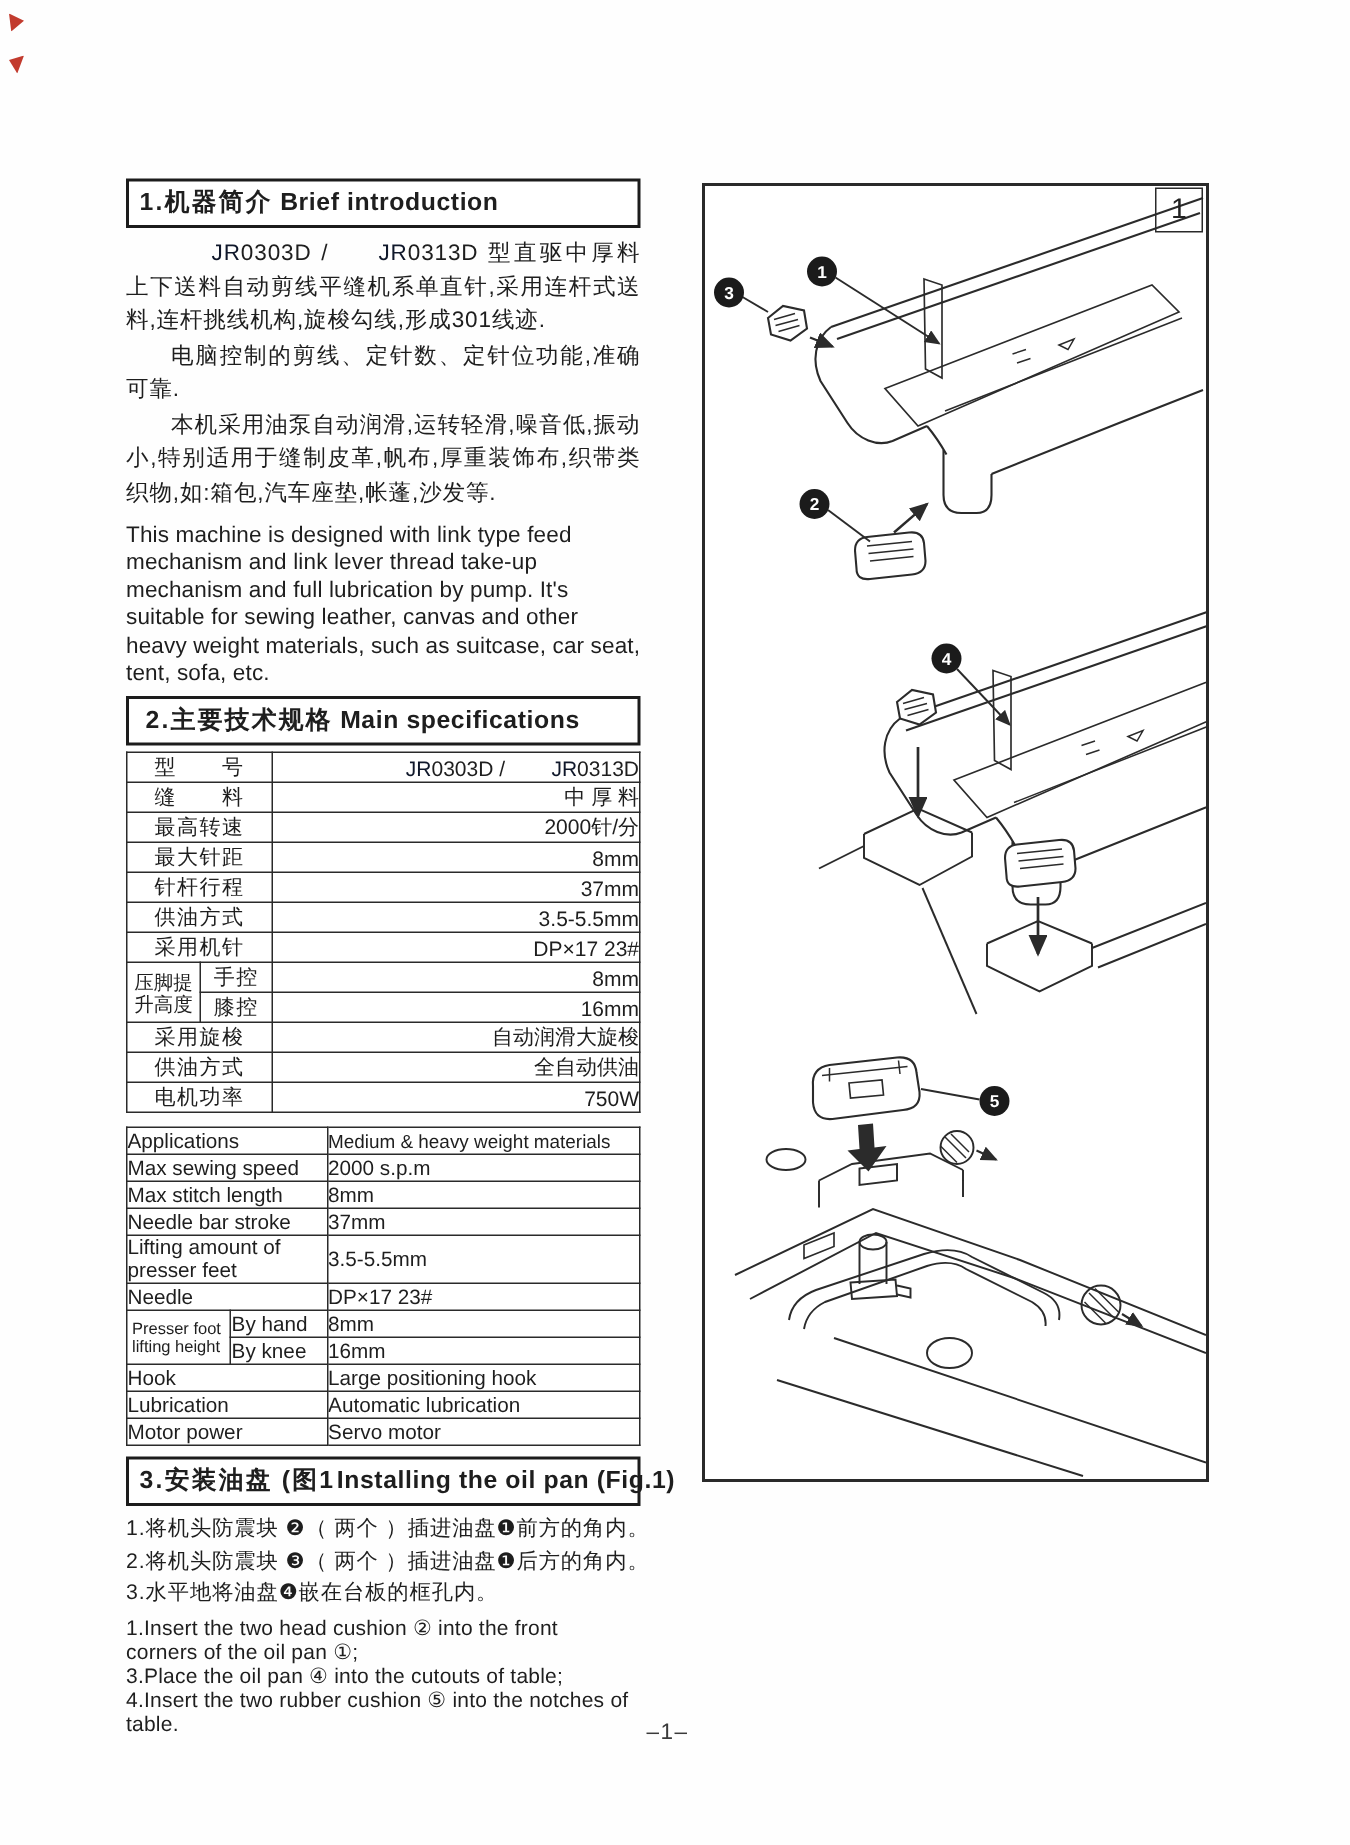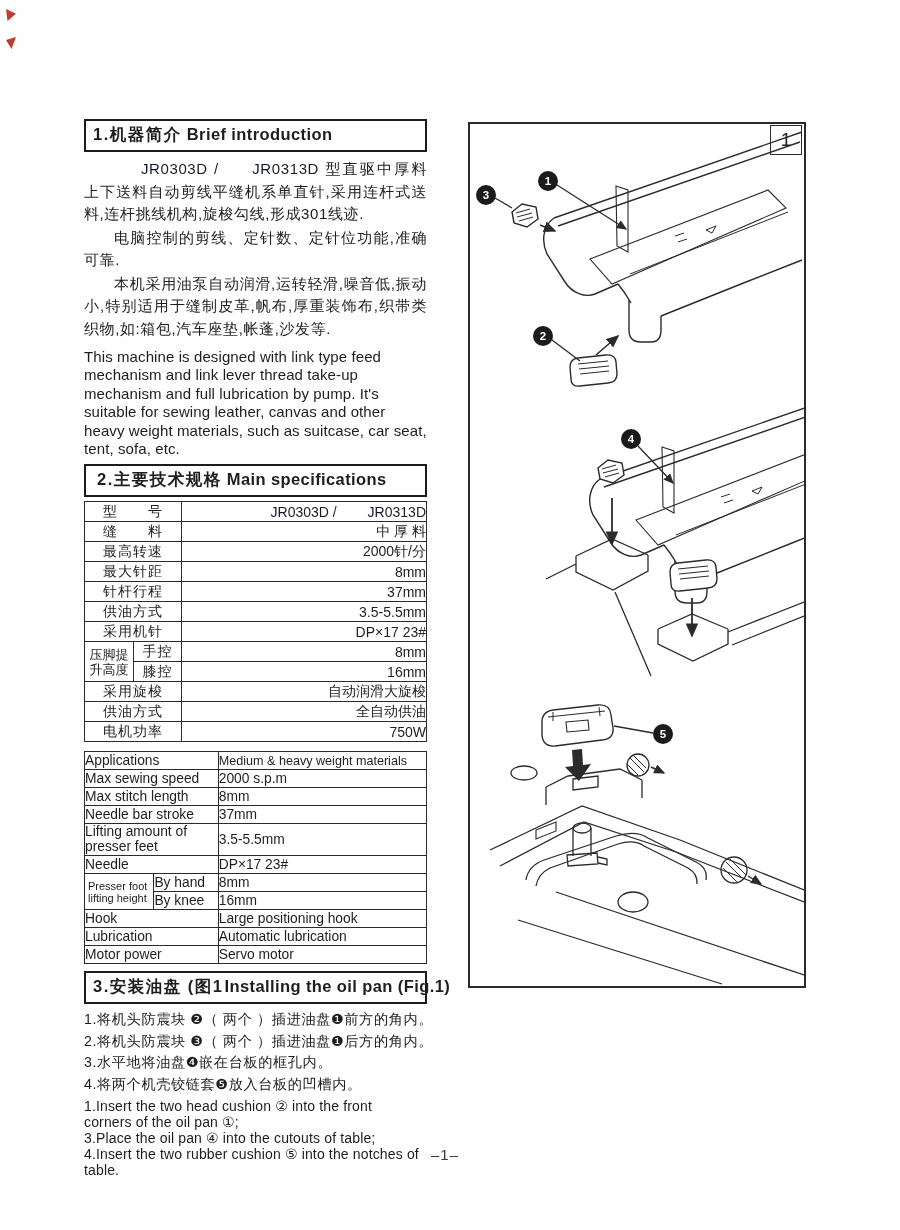--- a/index.html
+++ b/index.html
@@ -201,21 +201,20 @@
     </table>
 
   <div class="hbox h3box">
     <span class="zh" style="font-weight:600;">3.安装油盘 (图1</span><span class="en" style="margin-left:1px;">Installing the oil pan (Fig.1)</span>
   </div>
 
   <div class="steps-zh">
     <div>1.将机头防震块 ❷（ 两个 ）插进油盘❶前方的角内。</div>
     <div>2.将机头防震块 ❸（ 两个 ）插进油盘❶后方的角内。</div>
     <div>3.水平地将油盘❹嵌在台板的框孔内。</div>
-    <div>4.将两个机壳铰链套❺放入台板的凹槽内。</div>
   </div>
 
   <div class="steps-en">
     <div>1.Insert the two head cushion ② into the front corners of the oil pan ①;</div>
     <div>3.Place the oil pan ④ into the cutouts of table;</div>
     <div>4.Insert the two rubber cushion ⑤ into the notches of table.</div>
   </div>
 </div>
 
 <div class="fig-box">

